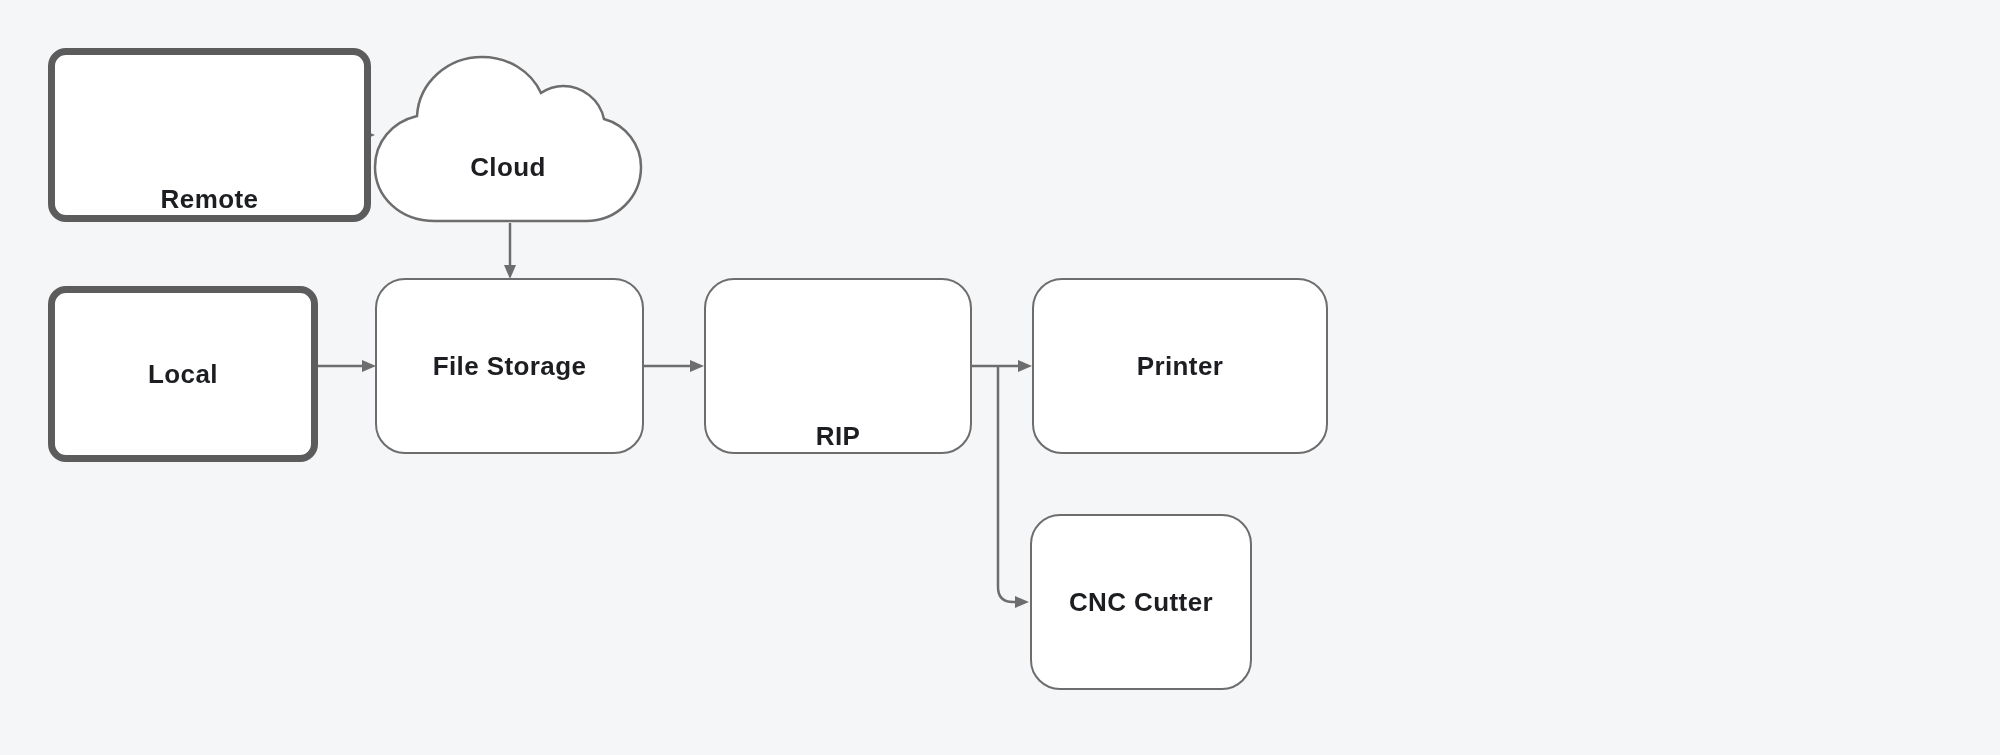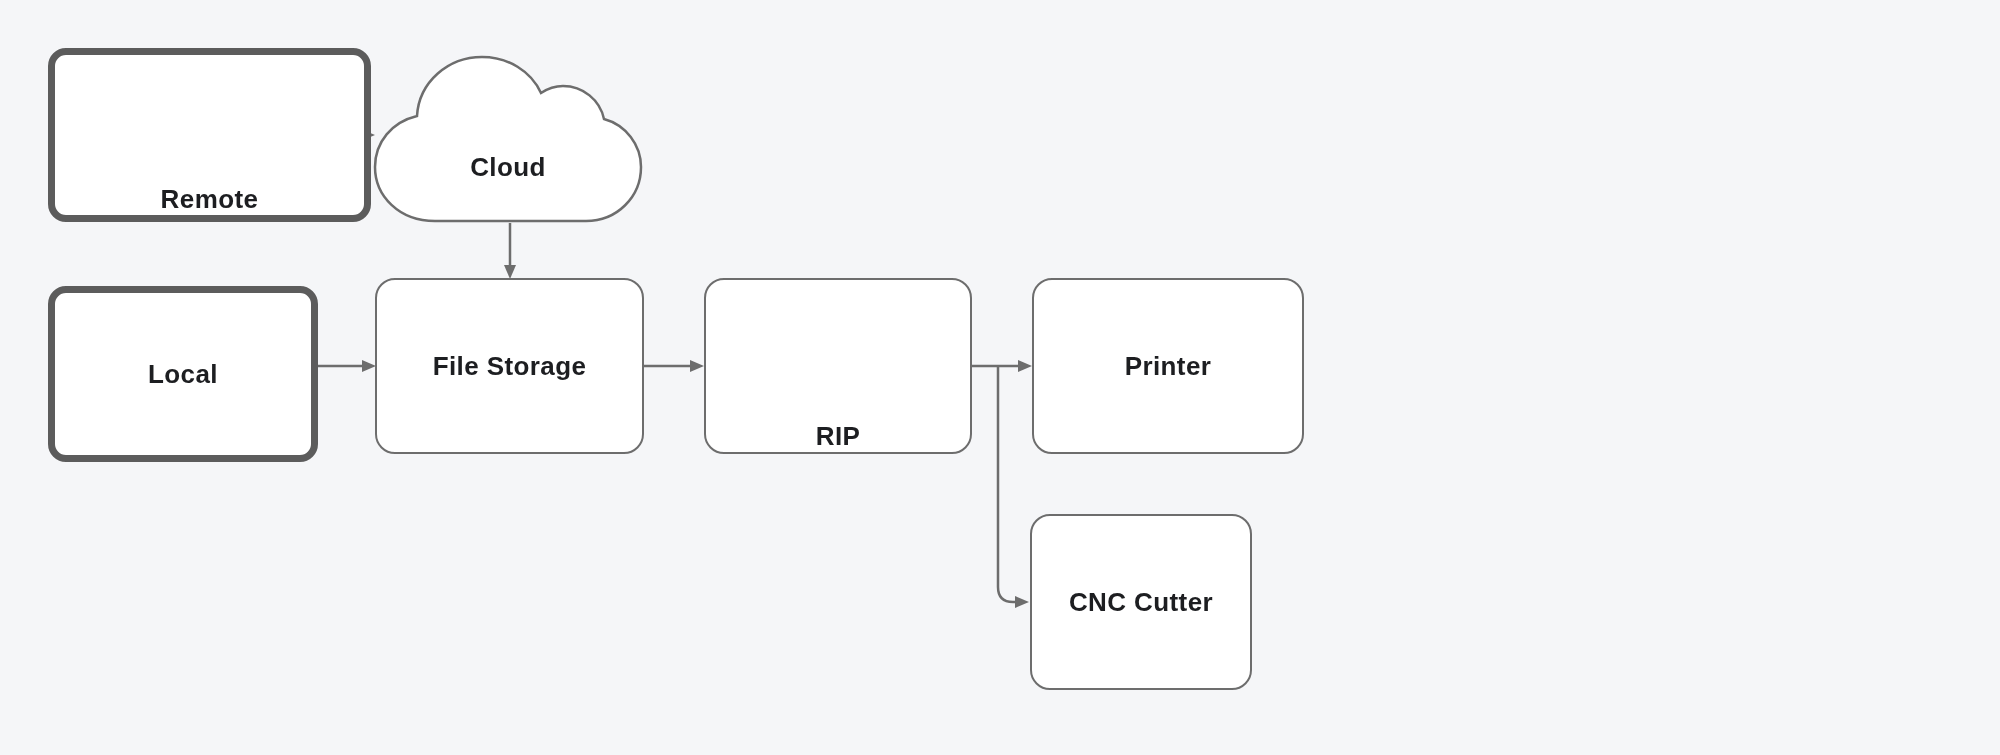--- a/index.html
+++ b/index.html
@@ -17,21 +17,21 @@
   .overlay {
     position: absolute; left: 0; top: 0;
     width: 2000px; height: 755px;
     z-index: 1;
   }
   .node {
     position: absolute;
     box-sizing: border-box;
     background: #ffffff;
     border: 2.5px solid #6d6d6d;
-    border-radius: 20px;
+    border-radius: 30px;
     display: flex;
     align-items: center;
     justify-content: center;
     z-index: 2;
   }
   .node.emphasis {
     border: 7px solid #5c5c5c;
     border-radius: 18px;
   }
   .node-label {
@@ -117,21 +117,21 @@
   </div>
 
   <div class="node" style="left:375px; top:278px; width:269px; height:176px;">
     <span class="node-label">File Storage</span>
   </div>
 
   <div class="node" style="left:704px; top:278px; width:268px; height:176px;align-items:flex-end;">
     <span class="node-label">RIP</span>
   </div>
 
-  <div class="node" style="left:1032px; top:278px; width:272px; height:176px;">
+  <div class="node" style="left:1032px; top:278px; width:296px; height:176px;">
     <span class="node-label">Printer</span>
   </div>
 
   <div class="node" style="left:1030px; top:514px; width:222px; height:176px;">
     <span class="node-label">CNC Cutter</span>
   </div>
 
 </div>
 
 </body></html>

